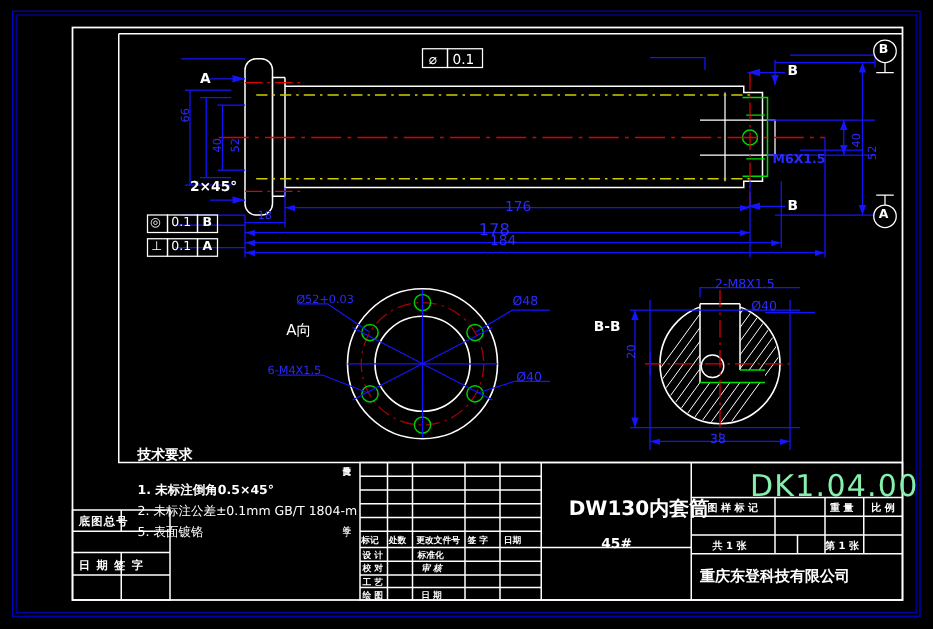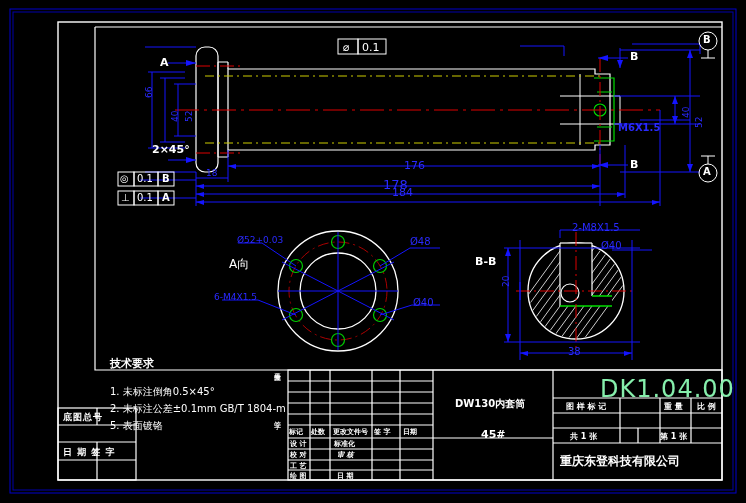--- a/index.html
+++ b/index.html
@@ -270,21 +270,21 @@
   <div class="t" style="position:absolute;left:413px;top:297px;font-size:10px;color:#2a2aff;">Ø40</div>
   <div class="t" style="position:absolute;left:214px;top:292px;font-size:9px;color:#2a2aff;">6-M4X1.5</div>
 
   <div class="t" style="position:absolute;left:475px;top:255px;font-size:11px;color:#fff;font-weight:bold;">B-B</div>
   <div class="t" style="position:absolute;left:572px;top:222px;font-size:10px;color:#2a2aff;">2-M8X1.5</div>
   <div class="t" style="position:absolute;left:601px;top:240px;font-size:10px;color:#2a2aff;">Ø40</div>
   <div class="t" style="position:absolute;left:501px;top:287px;font-size:9px;color:#2a2aff;transform:rotate(-90deg);transform-origin:left top;">20</div>
   <div class="t" style="position:absolute;left:568px;top:346px;font-size:10px;color:#2a2aff;">38</div>
 
   <div class="t" style="position:absolute;left:110px;top:356px;font-size:11px;color:#fff;font-weight:bold;">技术要求</div>
-  <div class="t" style="position:absolute;left:110px;top:385px;font-size:10px;color:#fff;">1. 未标注倒角0.5×45°</div>
+  <div class="t" style="position:absolute;left:110px;top:385px;font-size:10px;color:#fff;font-weight:bold;">1. 未标注倒角0.5×45°</div>
   <div class="t" style="position:absolute;left:110px;top:402px;font-size:10px;color:#fff;">2. 未标注公差±0.1mm GB/T 1804-m</div>
   <div class="t" style="position:absolute;left:110px;top:419px;font-size:10px;color:#fff;">5. 表面镀铬</div>
 
   <div class="t" style="position:absolute;left:63px;top:411px;font-size:9px;color:#fff;font-weight:bold;letter-spacing:1px;">底图总号</div>
   <div class="t" style="position:absolute;left:63px;top:446px;font-size:9px;color:#fff;font-weight:bold;letter-spacing:1px;">日 期 签 字</div>
 
   <div class="t" style="position:absolute;left:272px;top:368px;font-size:7px;color:#fff;writing-mode:vertical-rl;">更改文件号</div>
   <div class="t" style="position:absolute;left:272px;top:415px;font-size:7px;color:#fff;writing-mode:vertical-rl;">签 字</div>
 
   <div class="t" style="position:absolute;left:289px;top:427px;font-size:7px;color:#fff;font-weight:bold;">标记</div>
@@ -294,21 +294,21 @@
   <div class="t" style="position:absolute;left:403px;top:427px;font-size:7px;color:#fff;font-weight:bold;">日期</div>
 
   <div class="t" style="position:absolute;left:290px;top:439px;font-size:7px;color:#fff;font-weight:bold;">设 计</div>
   <div class="t" style="position:absolute;left:334px;top:439px;font-size:7px;color:#fff;font-weight:bold;">标准化</div>
   <div class="t" style="position:absolute;left:290px;top:450px;font-size:7px;color:#fff;font-weight:bold;">校 对</div>
   <div class="t" style="position:absolute;left:337px;top:450px;font-size:7px;color:#fff;font-weight:bold;font-style:italic;">审 核</div>
   <div class="t" style="position:absolute;left:290px;top:461px;font-size:7px;color:#fff;font-weight:bold;">工 艺</div>
   <div class="t" style="position:absolute;left:290px;top:471px;font-size:7px;color:#fff;font-weight:bold;">绘 图</div>
   <div class="t" style="position:absolute;left:337px;top:471px;font-size:7px;color:#fff;font-weight:bold;">日 期</div>
 
-  <div class="t" style="position:absolute;left:455px;top:397px;font-size:10px;color:#fff;font-weight:bold;">DW130内套筒</div>
+  <div class="t" style="position:absolute;left:455px;top:397px;font-size:16px;color:#fff;font-weight:bold;">DW130内套筒</div>
   <div class="t" style="position:absolute;left:481px;top:428px;font-size:11px;color:#fff;font-weight:bold;">45#</div>
 
   <div class="t" style="position:absolute;left:600px;top:375px;font-size:24px;color:#86efac;letter-spacing:1px;">DK1.04.00</div>
 
   <div class="t" style="position:absolute;left:566px;top:401px;font-size:8px;color:#fff;font-weight:bold;">图 样 标 记</div>
   <div class="t" style="position:absolute;left:664px;top:401px;font-size:8px;color:#fff;font-weight:bold;">重 量</div>
   <div class="t" style="position:absolute;left:697px;top:401px;font-size:8px;color:#fff;font-weight:bold;">比 例</div>
 
   <div class="t" style="position:absolute;left:570px;top:431px;font-size:8px;color:#fff;font-weight:bold;">共 1 张</div>
   <div class="t" style="position:absolute;left:660px;top:431px;font-size:8px;color:#fff;font-weight:bold;">第 1 张</div>

